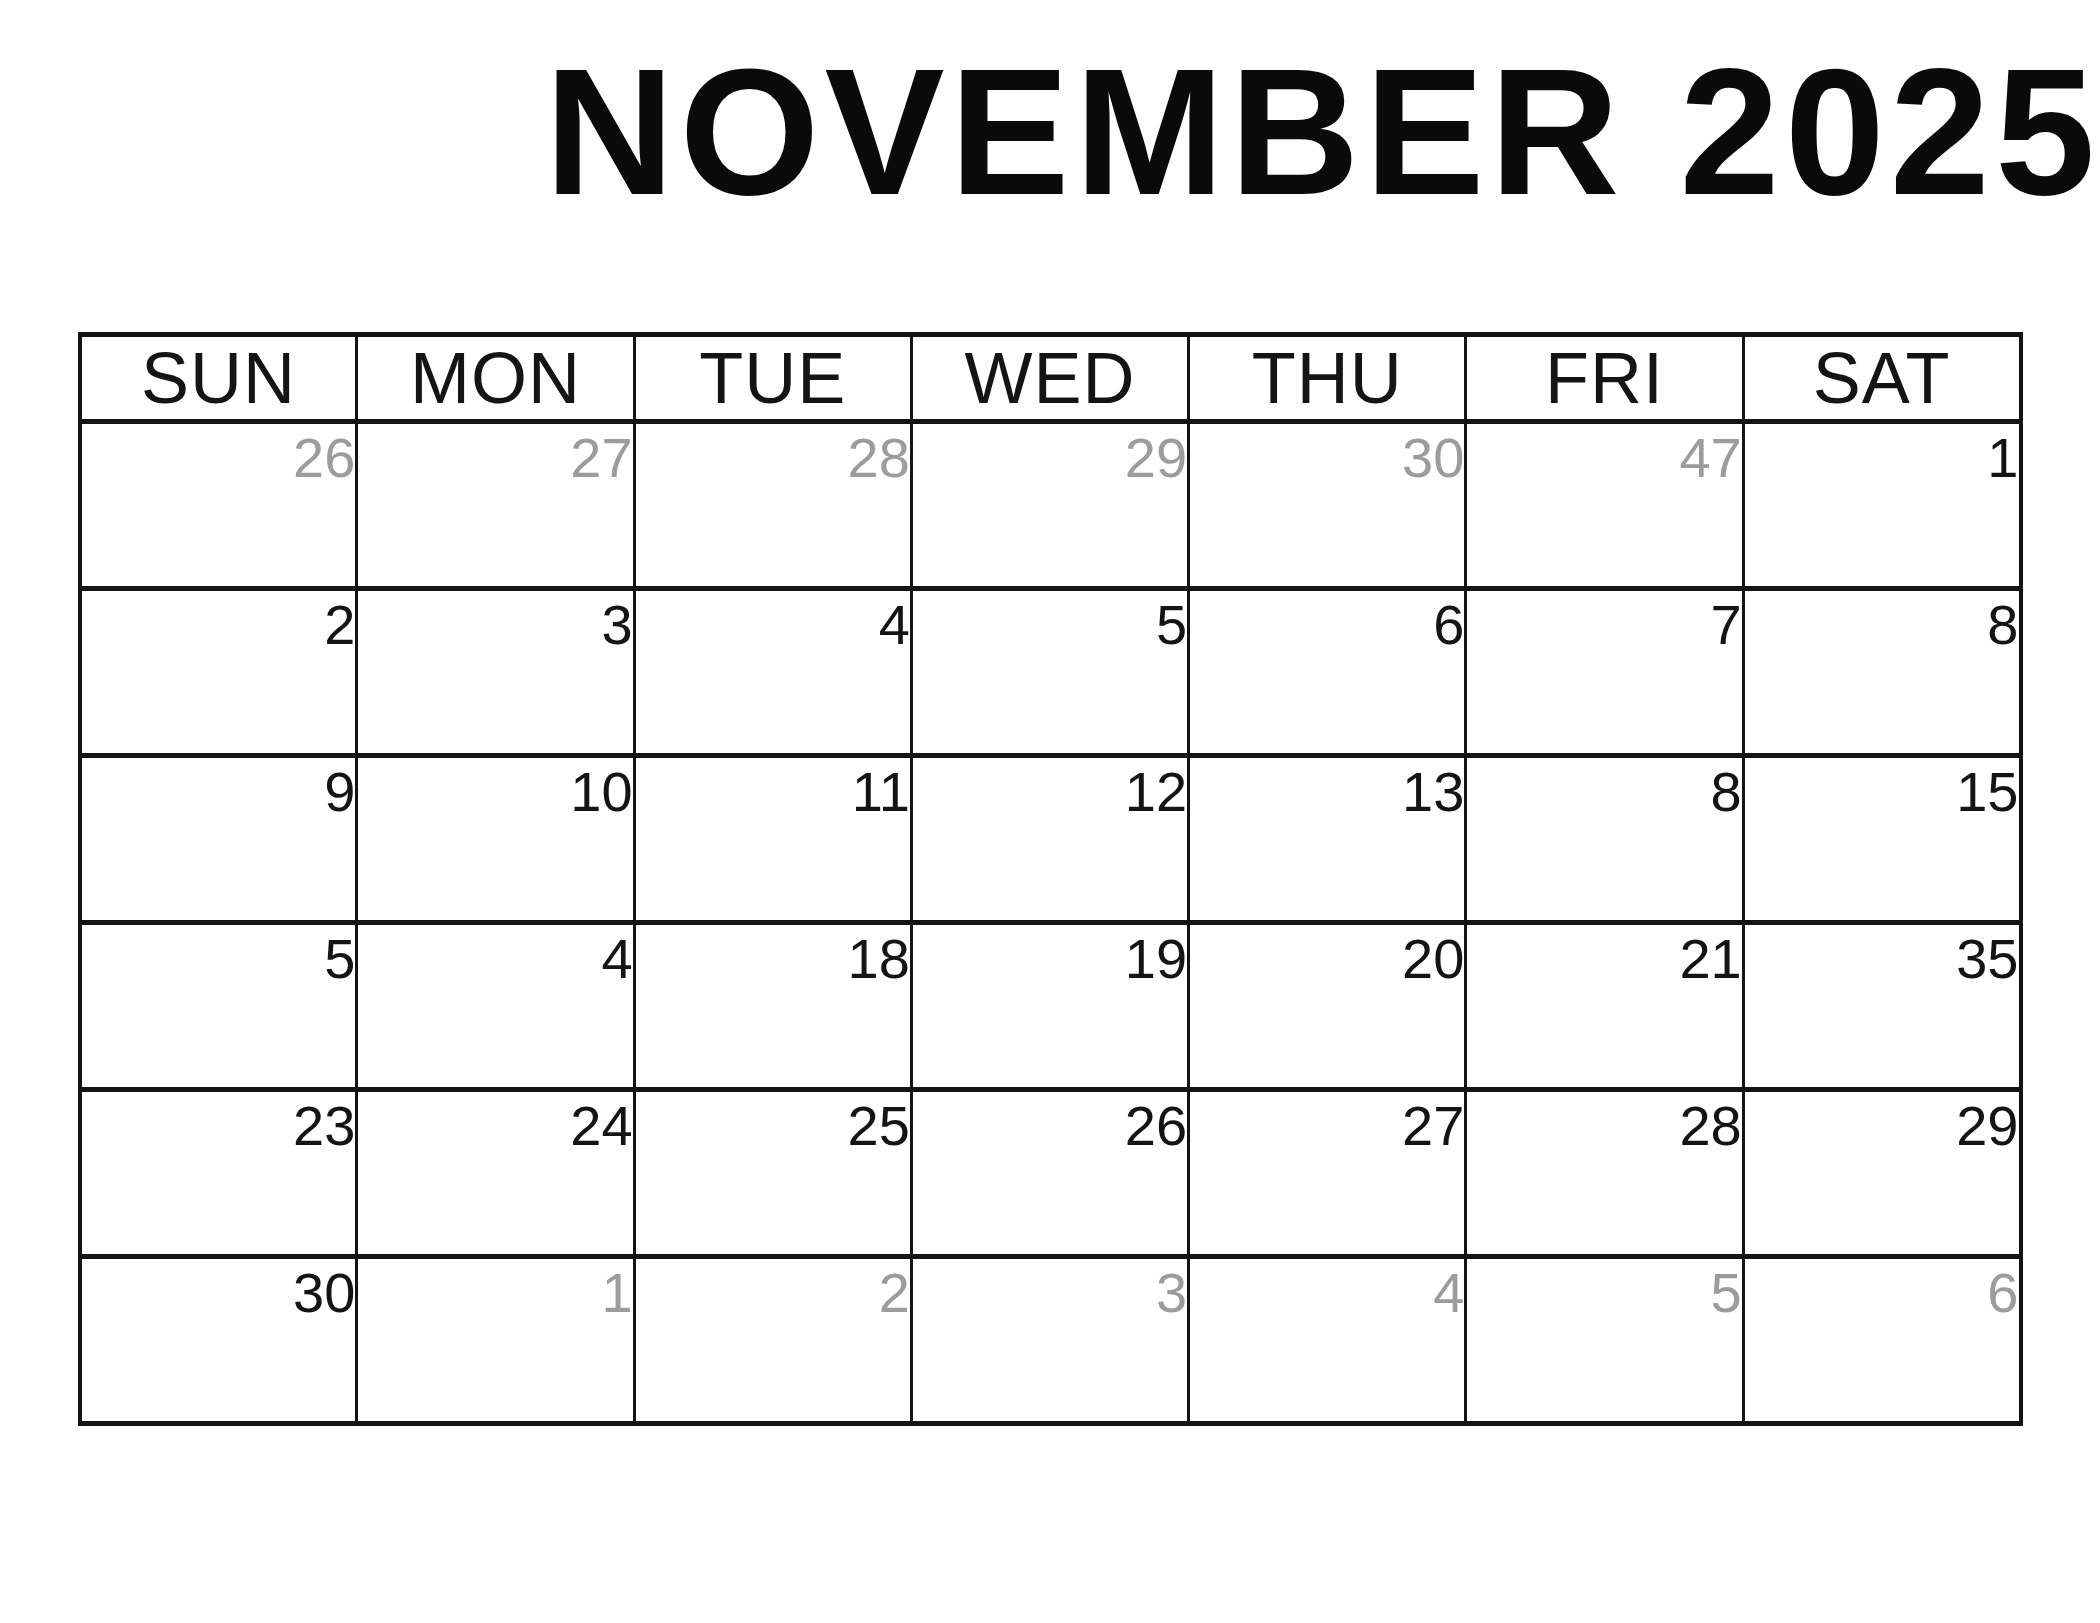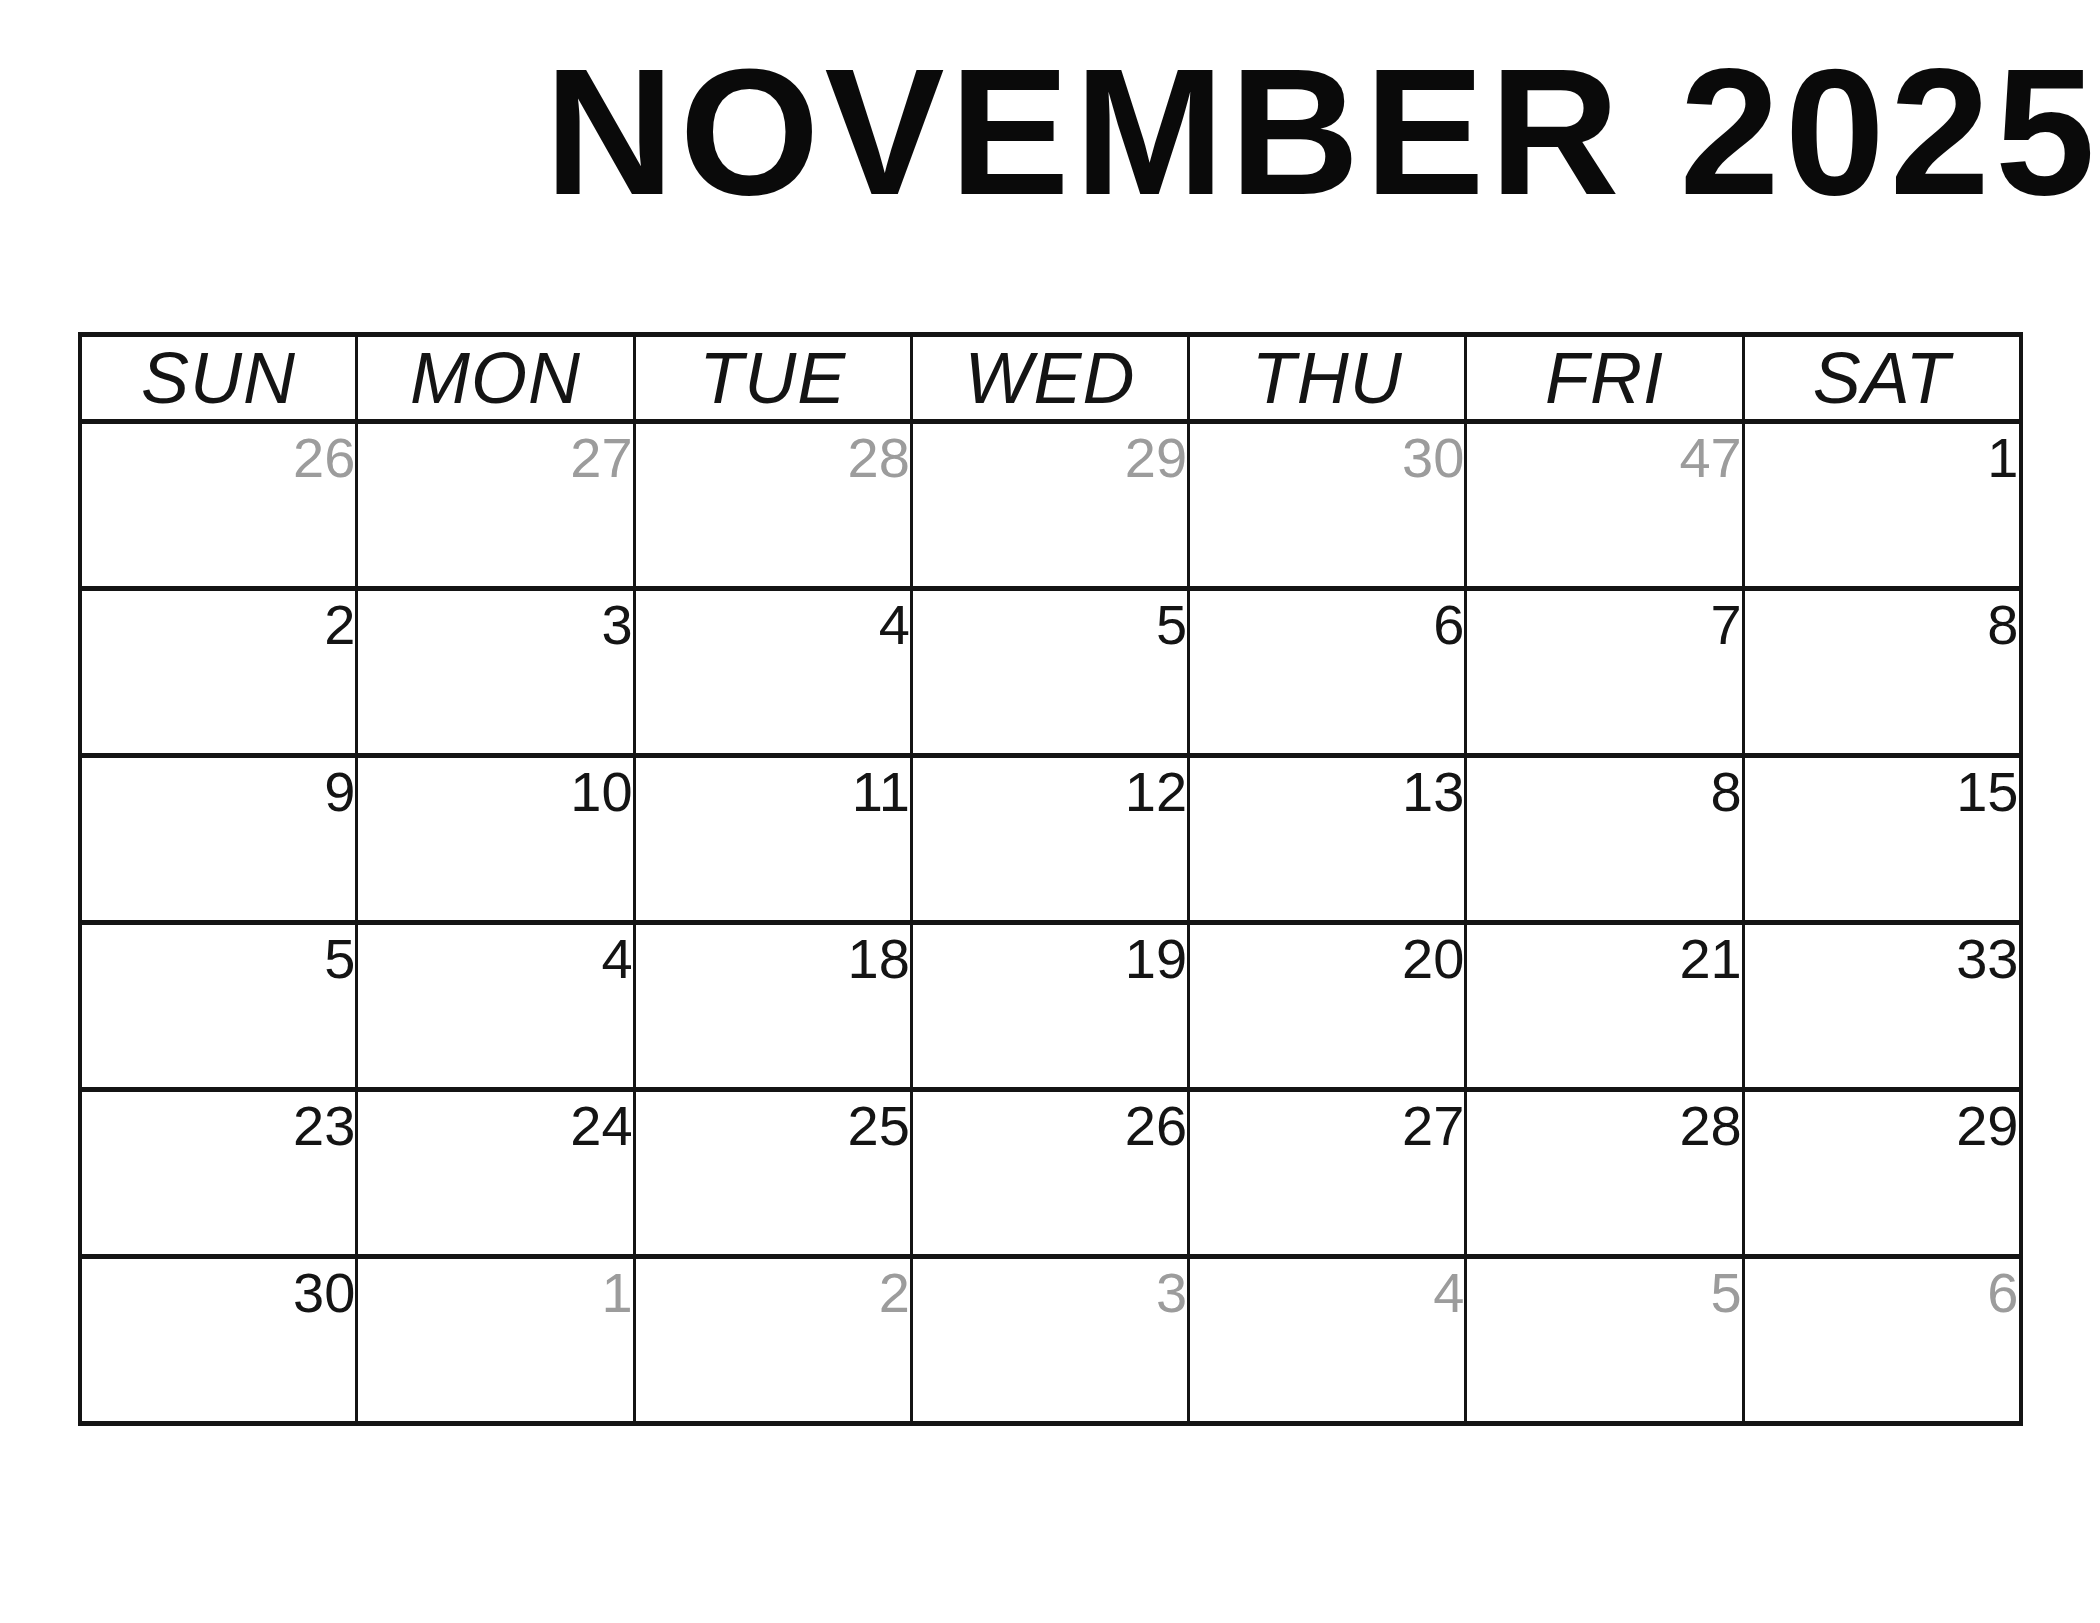--- a/index.html
+++ b/index.html
@@ -33,21 +33,20 @@
     padding: 0;
     font-size: 72px;
     font-weight: 400;
     letter-spacing: 1px;
     color: var(--ink, #141414);
     border: 3px solid var(--border, #141414);
     border-top-width: 5px;
     border-bottom-width: 5px;
     text-align: center;
     vertical-align: middle;
-    font-style: italic;
   }
   table.calendar td {
     height: 167px;
     border: 3px solid var(--border, #141414);
     border-bottom-width: 5px;
     vertical-align: top;
     padding: 2px 0 0 10px;
     font-size: 56px;
     line-height: 1.15;
     color: var(--ink, #141414);
@@ -110,21 +109,21 @@
             <td><span>8</span></td>
             <td><span>15</span></td>
           </tr>
           <tr>
             <td><span>5</span></td>
             <td><span>4</span></td>
             <td><span>18</span></td>
             <td><span>19</span></td>
             <td><span>20</span></td>
             <td><span>21</span></td>
-            <td><span>33</span></td>
+            <td><span>35</span></td>
           </tr>
           <tr>
             <td><span>23</span></td>
             <td><span>24</span></td>
             <td><span>25</span></td>
             <td><span>26</span></td>
             <td><span>27</span></td>
             <td><span>28</span></td>
             <td><span>29</span></td>
           </tr>

